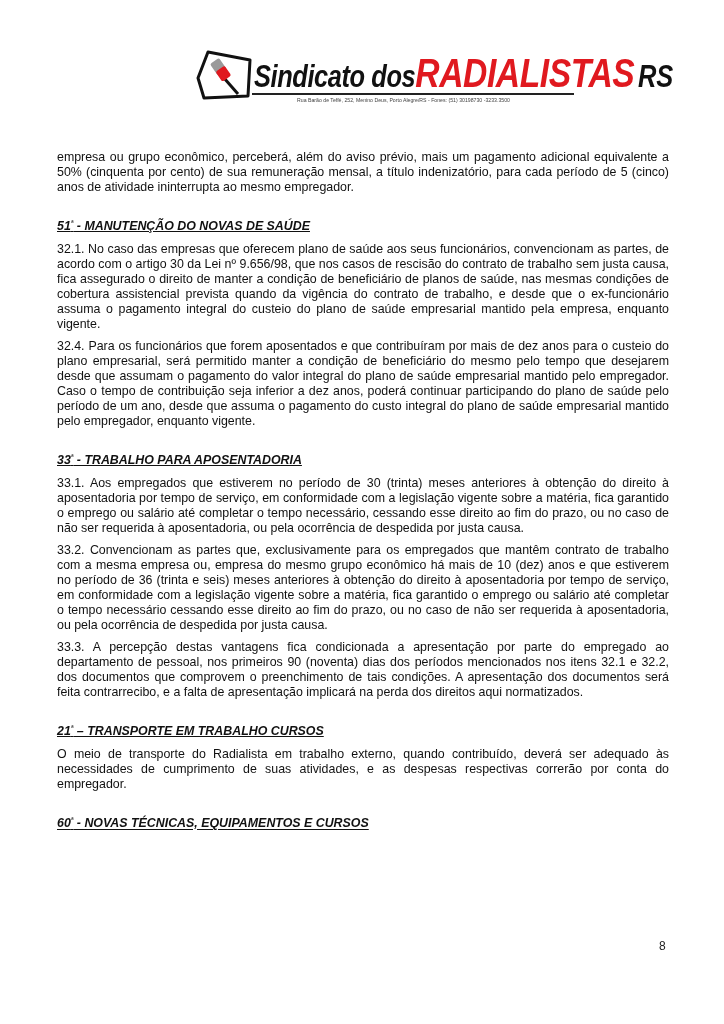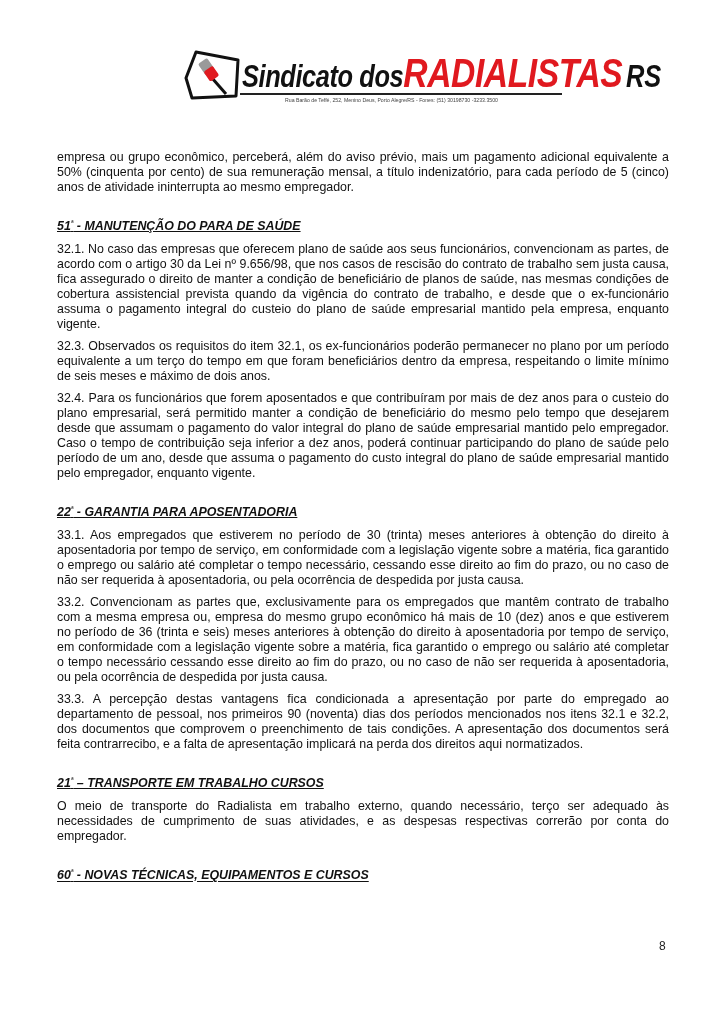--- a/index.html
+++ b/index.html
@@ -1,17 +1,17 @@
 <!DOCTYPE html>
 <html><head>
   <meta charset="utf-8">
   <style>
     html, body { margin: 0; padding: 0; background: #ffffff; }
     body { width: 724px; height: 1024px; position: relative; overflow: hidden; font-family: "Liberation Sans", sans-serif; color: #111; }
-    .header { position: absolute; left: 180px; top: 44px; width: 385px; height: 70px; }
+    .header { position: absolute; left: 192px; top: 44px; width: 385px; height: 70px; }
     .logo-icon { position: absolute; left: 2px; top: 4px; width: 58px; height: 54px; }
     .logo-text { position: absolute; left: 62px; top: 6px; white-space: nowrap; font-family: "Liberation Sans", sans-serif; font-weight: bold; font-style: italic; transform: scaleX(0.82); transform-origin: left top; }
     .logo-text .l1 { font-size: 31px; color: #111; letter-spacing: -0.5px; }
     .logo-text .l2 { font-size: 41px; color: #e0191f; letter-spacing: -0.5px; }
     .logo-text .l3 { font-size: 31px; color: #111; }
     .logo-rule { position: absolute; left: 60px; top: 49px; width: 322px; height: 2px; background: #222; }
     .address { position: absolute; left: 105px; top: 53px; font-size: 5.2px; color: #444; white-space: nowrap; }
     .content { position: absolute; left: 57px; top: 150px; width: 612px; font-size: 12.4px; line-height: 15px; }
     .para { margin: 0 0 7px 0; text-align: justify; }
     .section-title { margin: 20px 0 8px 0; font-weight: bold; font-style: italic; text-decoration: underline; font-size: 12.4px; }
@@ -32,36 +32,35 @@
     <span class="l1">Sindicato dos</span><span class="l2">RADIALISTAS</span> <span class="l3">RS</span>
   </div>
   <div class="logo-rule"></div>
   <div class="address">Rua Barão de Teffé, 252, Menino Deus, Porto Alegre/RS - Fones: (51) 30198730 -3233.3500</div>
 </div>
 
 <div class="content">
   <p class="para">empresa ou grupo econômico, perceberá, além do aviso prévio, mais um pagamento adicional equivalente a 50% (cinquenta por cento) de sua remuneração mensal, a título indenizatório, para cada período de 5 (cinco) anos de atividade ininterrupta ao mesmo empregador.</p>
 
   <div>
-    <div class="section-title"><span>51</span><sup>ª</sup><span> - MANUTENÇÃO DO PARA DE SAÚDE</span></div>
+    <div class="section-title"><span>51</span><sup>ª</sup><span> - MANUTENÇÃO DO NOVAS DE SAÚDE</span></div>
     <p class="para">32.1. No caso das empresas que oferecem plano de saúde aos seus funcionários, convencionam as partes, de acordo com o artigo 30 da Lei nº 9.656/98, que nos casos de rescisão do contrato de trabalho sem justa causa, fica assegurado o direito de manter a condição de beneficiário de planos de saúde, nas mesmas condições de cobertura assistencial prevista quando da vigência do contrato de trabalho, e desde que o ex-funcionário assuma o pagamento integral do custeio do plano de saúde empresarial mantido pela empresa, enquanto vigente.</p>
-    <p class="para">32.3. Observados os requisitos do item 32.1, os ex-funcionários poderão permanecer no plano por um período equivalente a um terço do tempo em que foram beneficiários dentro da empresa, respeitando o limite mínimo de seis meses e máximo de dois anos.</p>
     <p class="para">32.4. Para os funcionários que forem aposentados e que contribuíram por mais de dez anos para o custeio do plano empresarial, será permitido manter a condição de beneficiário do mesmo pelo tempo que desejarem desde que assumam o pagamento do valor integral do plano de saúde empresarial mantido pelo empregador. Caso o tempo de contribuição seja inferior a dez anos, poderá continuar participando do plano de saúde pelo período de um ano, desde que assuma o pagamento do custo integral do plano de saúde empresarial mantido pelo empregador, enquanto vigente.</p>
   </div>
 
   <div>
-    <div class="section-title"><span>22</span><sup>ª</sup><span> - GARANTIA PARA APOSENTADORIA</span></div>
+    <div class="section-title"><span>33</span><sup>ª</sup><span> - TRABALHO PARA APOSENTADORIA</span></div>
     <p class="para">33.1. Aos empregados que estiverem no período de 30 (trinta) meses anteriores à obtenção do direito à aposentadoria por tempo de serviço, em conformidade com a legislação vigente sobre a matéria, fica garantido o emprego ou salário até completar o tempo necessário, cessando esse direito ao fim do prazo, ou no caso de não ser requerida à aposentadoria, ou pela ocorrência de despedida por justa causa.</p>
     <p class="para">33.2. Convencionam as partes que, exclusivamente para os empregados que mantêm contrato de trabalho com a mesma empresa ou, empresa do mesmo grupo econômico há mais de 10 (dez) anos e que estiverem no período de 36 (trinta e seis) meses anteriores à obtenção do direito à aposentadoria por tempo de serviço, em conformidade com a legislação vigente sobre a matéria, fica garantido o emprego ou salário até completar o tempo necessário cessando esse direito ao fim do prazo, ou no caso de não ser requerida à aposentadoria, ou pela ocorrência de despedida por justa causa.</p>
     <p class="para">33.3. A percepção destas vantagens fica condicionada a apresentação por parte do empregado ao departamento de pessoal, nos primeiros 90 (noventa) dias dos períodos mencionados nos itens 32.1 e 32.2, dos documentos que comprovem o preenchimento de tais condições. A apresentação dos documentos será feita contrarrecibo, e a falta de apresentação implicará na perda dos direitos aqui normatizados.</p>
   </div>
 
   <div>
     <div class="section-title"><span>21</span><sup>ª</sup><span> – TRANSPORTE EM TRABALHO CURSOS</span></div>
-    <p class="para">O meio de transporte do Radialista em trabalho externo, quando necessário, terço ser adequado às necessidades de cumprimento de suas atividades, e as despesas respectivas correrão por conta do empregador.</p>
+    <p class="para">O meio de transporte do Radialista em trabalho externo, quando contribuído, deverá ser adequado às necessidades de cumprimento de suas atividades, e as despesas respectivas correrão por conta do empregador.</p>
   </div>
 
   <div>
     <div class="section-title"><span>60</span><sup>ª</sup><span> - NOVAS TÉCNICAS, EQUIPAMENTOS E CURSOS</span></div>
   </div>
 </div>
 
 <div class="page-number">8</div>
 
 </body></html>

